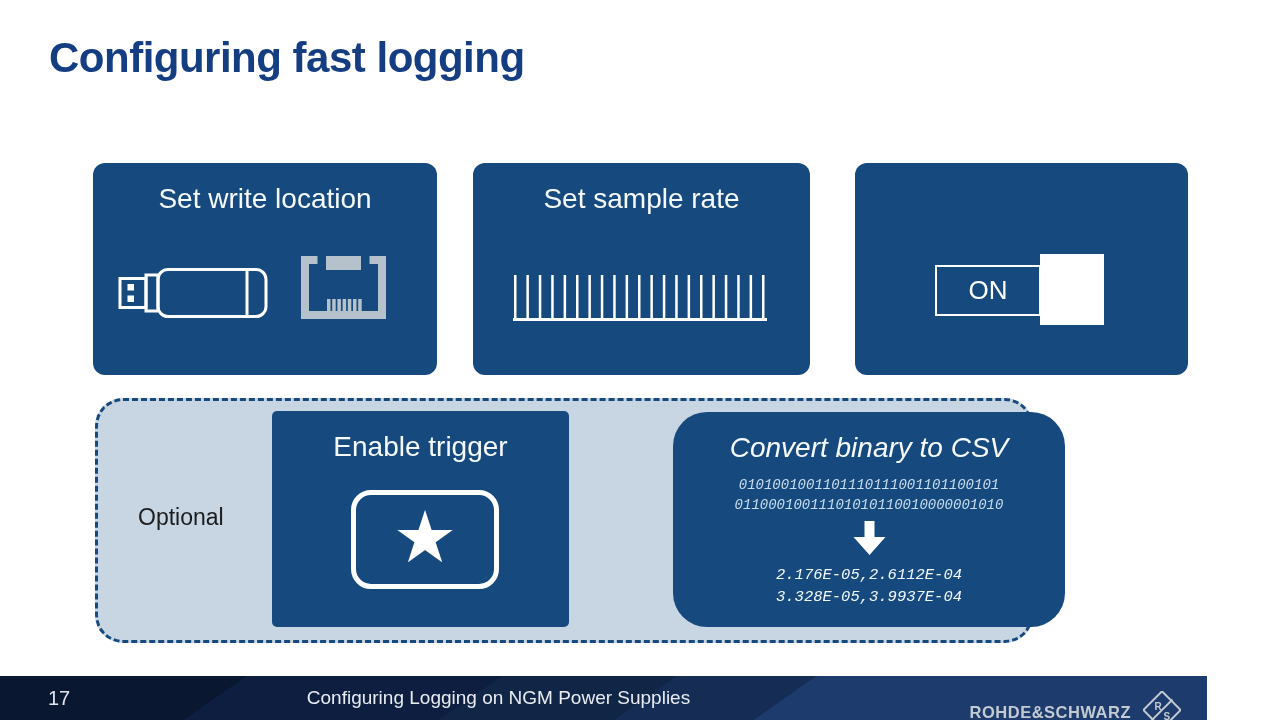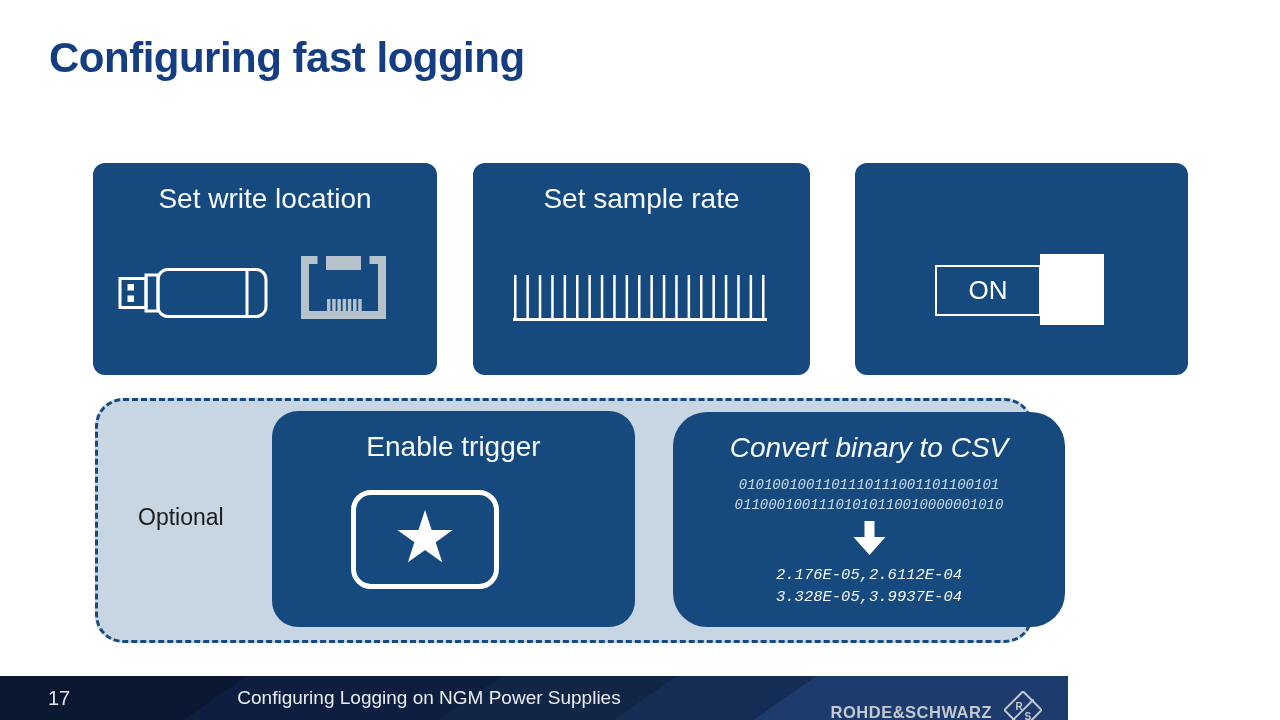--- a/index.html
+++ b/index.html
@@ -17,21 +17,21 @@
   }
   .step-box {
     position:absolute;
     background:#164A7E;
     border-radius:12px;
     color:#F7FAFC;
   }
   #box1 { left:93px;  top:163px; width:344px; height:212px; }
   #box2 { left:473px; top:163px; width:337px; height:212px; }
   #box3 { left:855px; top:163px; width:333px; height:212px; }
-  #box4 { left:272px; top:411px; width:363px; height:216px; border-radius:26px; }
+  #box4 { left:272px; top:411px; width:297px; height:216px; border-radius:5px; }
   #box5 { left:673px; top:412px; width:392px; height:215px; border-radius:34px;font-style:italic; }
   .box-label {
     text-align:center; padding-top:20px;
     font-size:28px; color:#F7FAFC; font-weight:normal;
   }
   
   .usb-icon { position:absolute; left:25px; top:100px; }
   .eth-icon { position:absolute; left:208px; top:93px; }
   
   .comb-icon { position:absolute; left:40px; top:112px; }
@@ -76,21 +76,21 @@
   }
   .arrow-wrap { text-align:center; margin-top:6px; }
   .csv-block {
     margin-top:5px; text-align:center;
     font-family:"Liberation Mono", monospace;
     font-size:15.5px; line-height:22px;
     color:#F4F8FB;
   }
   
   .footer {
-    position:absolute; left:0; top:676px; width:1068px; height:44px;
+    position:absolute; left:0; top:676px; width:1207px; height:44px;
     background:#091731; overflow:hidden;
   }
   .stripe { position:absolute; top:-6px; bottom:-6px; transform:skewX(-55deg); }
   .stripe-0 { left:215px; width:1300px; background:#0D1E40; }
   .stripe-1 { left:470px; width:1100px; background:#112547; }
   .stripe-2 { left:645px; width:1000px; background:#152C54; }
   .stripe-3 { left:785px; width:900px;  background:#1D3B6C; }
   .page-num {
     position:absolute; left:48px; top:50%; transform:translateY(-50%);
     font-size:20px; color:#E3E7EC;

